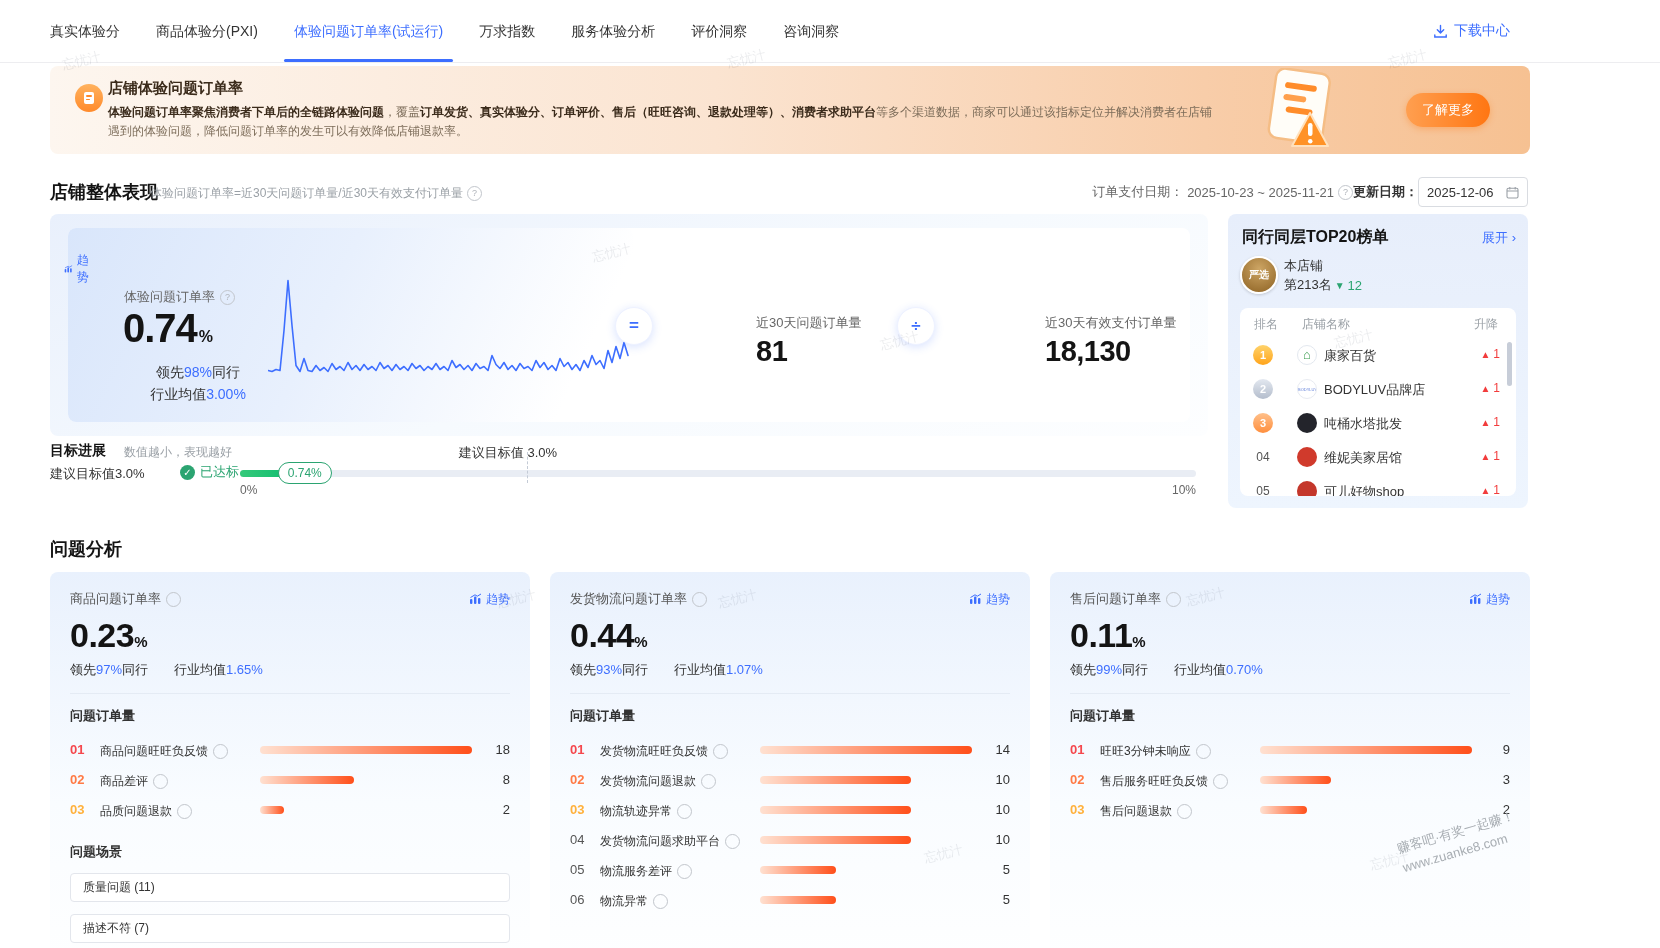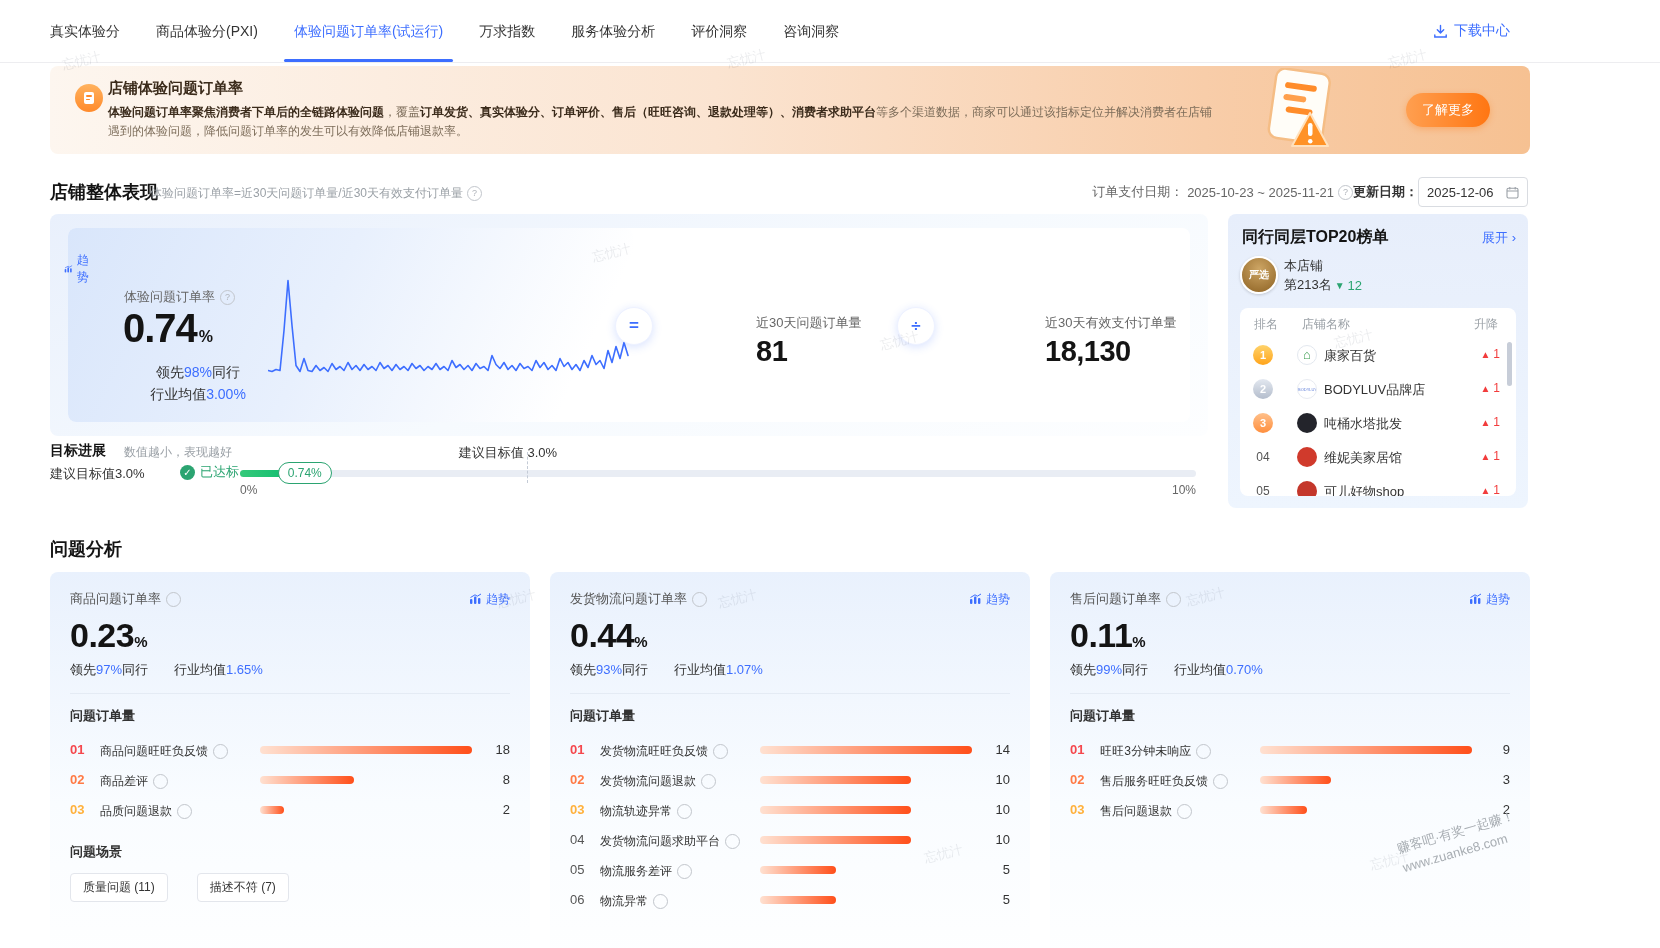--- a/index.html
+++ b/index.html
@@ -112,26 +112,26 @@
   .an-title{font-size:13px;color:#555;display:flex;align-items:center;gap:5px;}
   .an-head .trend-link{margin-left:auto;}
   .an-value{margin-top:8px;font-size:34px;font-weight:bold;color:#141414;letter-spacing:-0.5px;}
   .an-value .unit{font-size:15px;}
   .an-stats{margin-top:6px;font-size:13px;color:#333;display:flex;gap:26px;}
   .an-div{height:1px;background:rgba(31,56,88,.06);margin-top:14px;}
   .an-orders{margin-top:13px;font-size:13px;font-weight:bold;color:#333;}
   .crows{margin-top:10px;}
   .crow{position:relative;height:30px;}
   .cno{position:absolute;left:0;top:7px;font-size:13px;font-weight:bold;}
-  .clabel{position:absolute;left:30px;top:8px;font-size:12px;color:#333;display:flex;align-items:center;gap:5px;white-space:nowrap;font-family:Liberation Mono, monospace;}
+  .clabel{position:absolute;left:30px;top:8px;font-size:12px;color:#333;display:flex;align-items:center;gap:5px;white-space:nowrap;}
   .cbar{position:absolute;left:190px;top:11px;height:8px;border-radius:4px;
         background:linear-gradient(90deg,#ffe1d1,#ff4f1a);}
   .cval{position:absolute;right:0;top:7px;font-size:13px;color:#333;}
   .an-scene{margin-top:18px;font-size:13px;font-weight:bold;color:#333;}
-  .chips{margin-top:12px;display:flex;gap:29px;}
+  .chips{margin-top:12px;display:flex;gap:12px;flex-direction:column;}
   .chip{height:27px;line-height:27px;padding:0 12px;background:#fff;border:1px solid #e3e6ec;border-radius:4px;
         font-size:12px;color:#333;cursor:pointer;}
   
   .q{display:inline-block;width:13px;height:13px;border:1px solid #c2c6cc;border-radius:50%;color:#b0b4ba;
      font-size:9px;line-height:12px;text-align:center;flex:none;}
   .wm{position:absolute;font-size:13px;color:rgba(60,70,90,.10);transform:rotate(-14deg);pointer-events:none;z-index:8;}
   .sitewm{position:absolute;left:1398px;top:822px;transform:rotate(-16deg);color:#9aa0a6;font-size:13px;
           line-height:20px;pointer-events:none;z-index:8;opacity:.85;}
 </style>
 </head>

